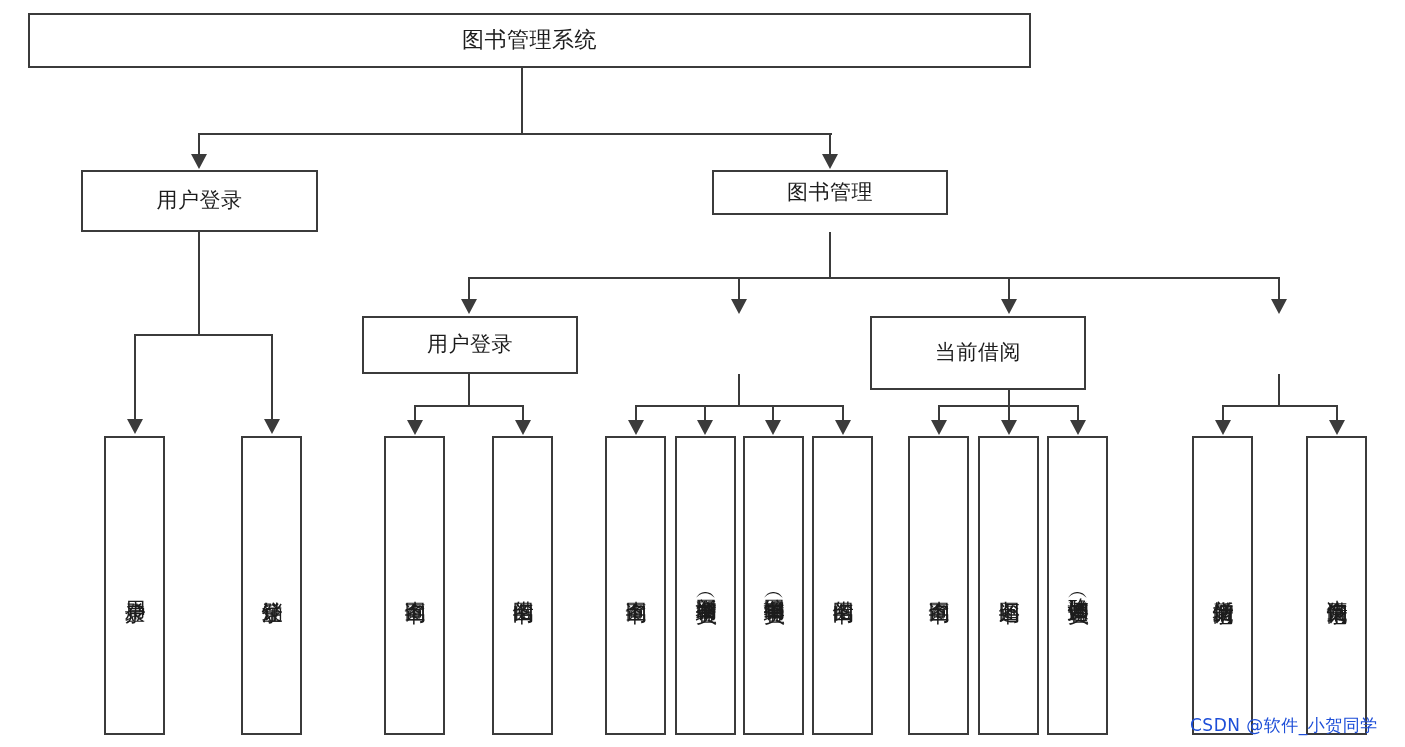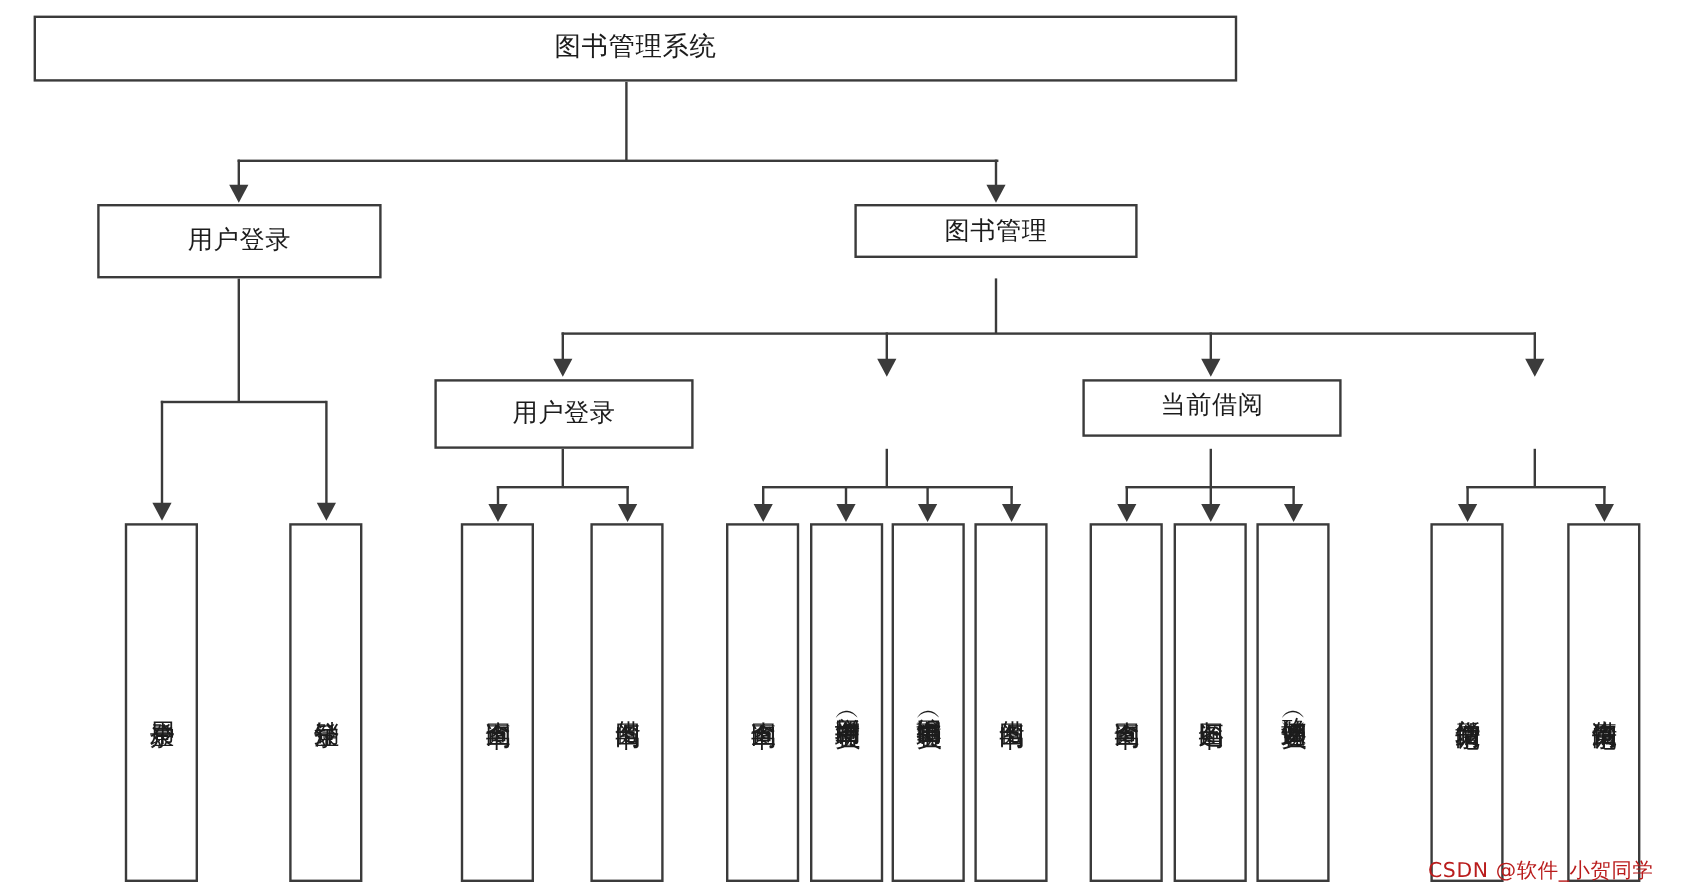--- a/index.html
+++ b/index.html
@@ -73,21 +73,21 @@
     height: 0;
     border-left: 8px solid transparent;
     border-right: 8px solid transparent;
     border-top: 15px solid #3b3b3b;
     z-index: 2;
   }
 
   
   #watermark {
     position: absolute;
-    color: #b91c1c;
+    color: #1d4ed8;
     font-size: 17px;
     letter-spacing: 0.5px;
     white-space: nowrap;
     z-index: 5;
     user-select: none;
   }
 </style>
 </head>
 <body>
 
@@ -159,21 +159,21 @@
   <div class="node horiz" style="left:81px; top:170px; width:237px; height:62px;">
     <span class="label">用户登录</span>
   </div>
   <div class="node horiz" style="left:712px; top:170px; width:236px; height:45px;">
     <span class="label">图书管理</span>
   </div>
 
   <div class="node horiz" style="left:362px; top:316px; width:216px; height:58px;">
     <span class="label">用户登录</span>
   </div>
-  <div class="node horiz" style="left:902px; top:316px; width:216px; height:48px;font-family:Liberation Mono, monospace;">
+  <div class="node horiz" style="left:870px; top:316px; width:216px; height:74px;">
     <span class="label">当前借阅</span>
   </div>
 
   <div class="node vert" style="left:104px; top:436px; width:61px; height:299px;">
     <span class="label">用户登录</span>
   </div>
   <div class="node vert" style="left:241px; top:436px; width:61px; height:299px;">
     <span class="label">注销登录</span>
   </div>
 

